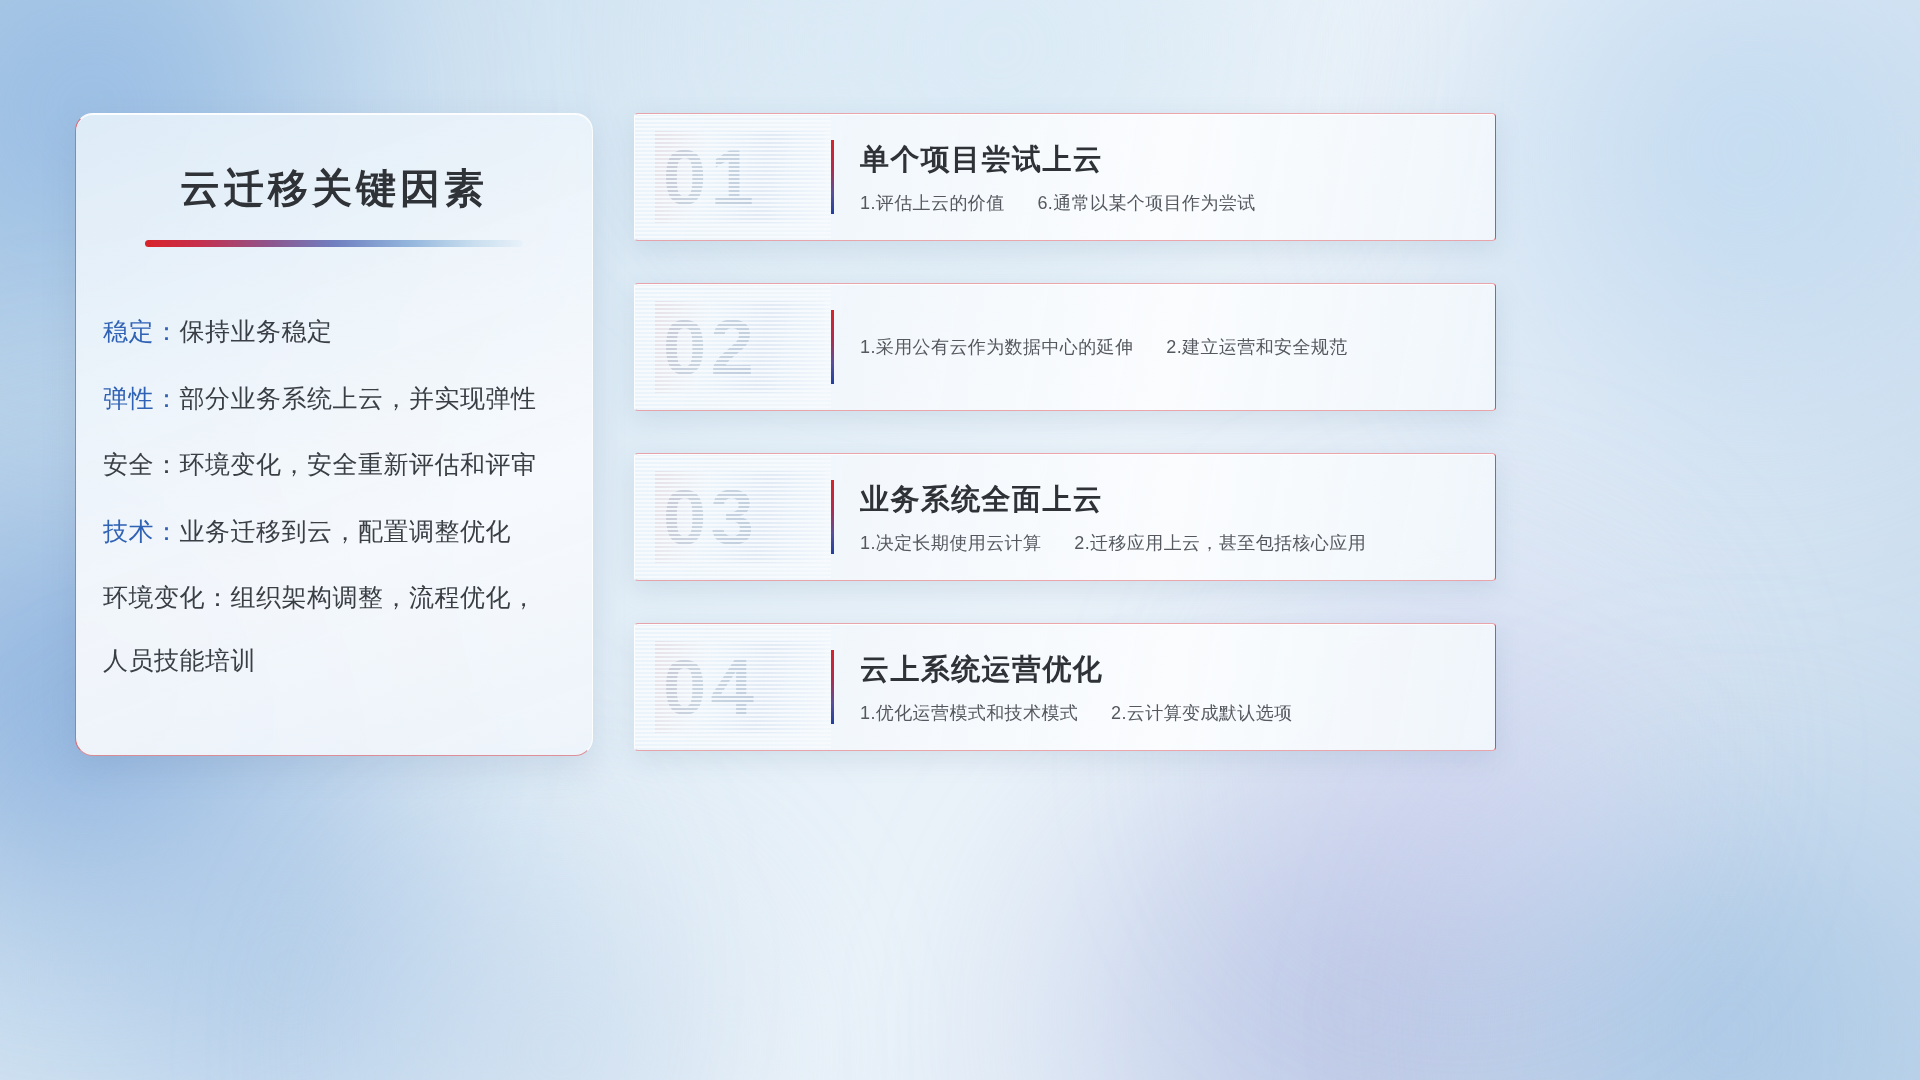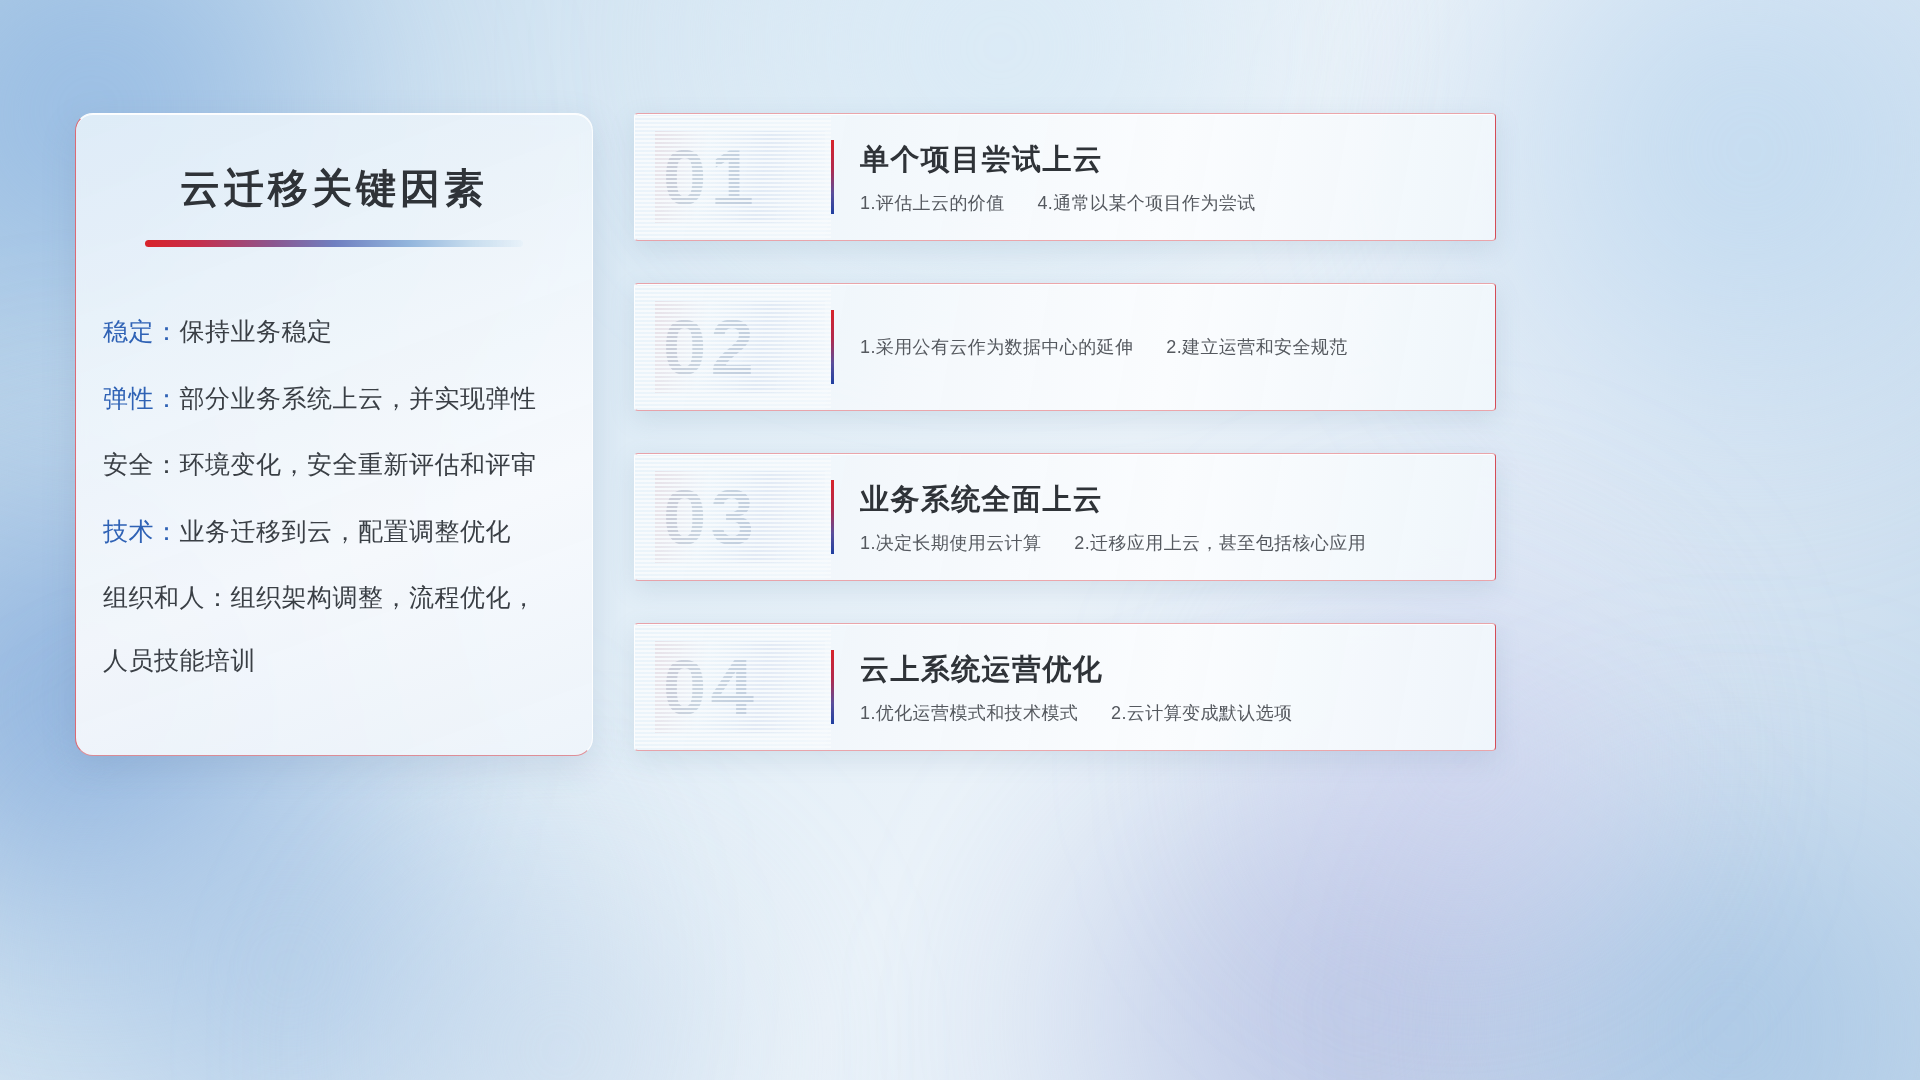--- a/index.html
+++ b/index.html
@@ -148,41 +148,41 @@
     <li class="factor">
       <span class="k">弹性：</span><span>部分业务系统上云，并实现弹性</span>
     </li>
     <li class="factor">
       <span class="k plain">安全：</span><span>环境变化，安全重新评估和评审</span>
     </li>
     <li class="factor">
       <span class="k">技术：</span><span>业务迁移到云，配置调整优化</span>
     </li>
     <li class="factor wrap">
-      <span class="k plain">组织和人：</span><span>组织架构调整，流程优化，</span>
+      <span class="k plain">环境变化：</span><span>组织架构调整，流程优化，</span>
       <span class="l2">人员技能培训</span>
     </li>
   </ul>
 </section>
 
 <section id="cards">
 
   <article class="card">
     <div class="card-num">
       <span class="glyph">01</span>
       <span class="tint"></span>
       <span class="scan"></span>
     </div>
     <div class="card-bar"></div>
     <div class="card-body">
       <div class="card-title">单个项目尝试上云</div>
       <div class="card-sub">
         <span>1.评估上云的价值</span>
         <span class="gap"></span>
-        <span>4.通常以某个项目作为尝试</span>
+        <span>6.通常以某个项目作为尝试</span>
       </div>
     </div>
   </article>
 
   <article class="card">
     <div class="card-num">
       <span class="glyph">02</span>
       <span class="tint"></span>
       <span class="scan"></span>
     </div>

